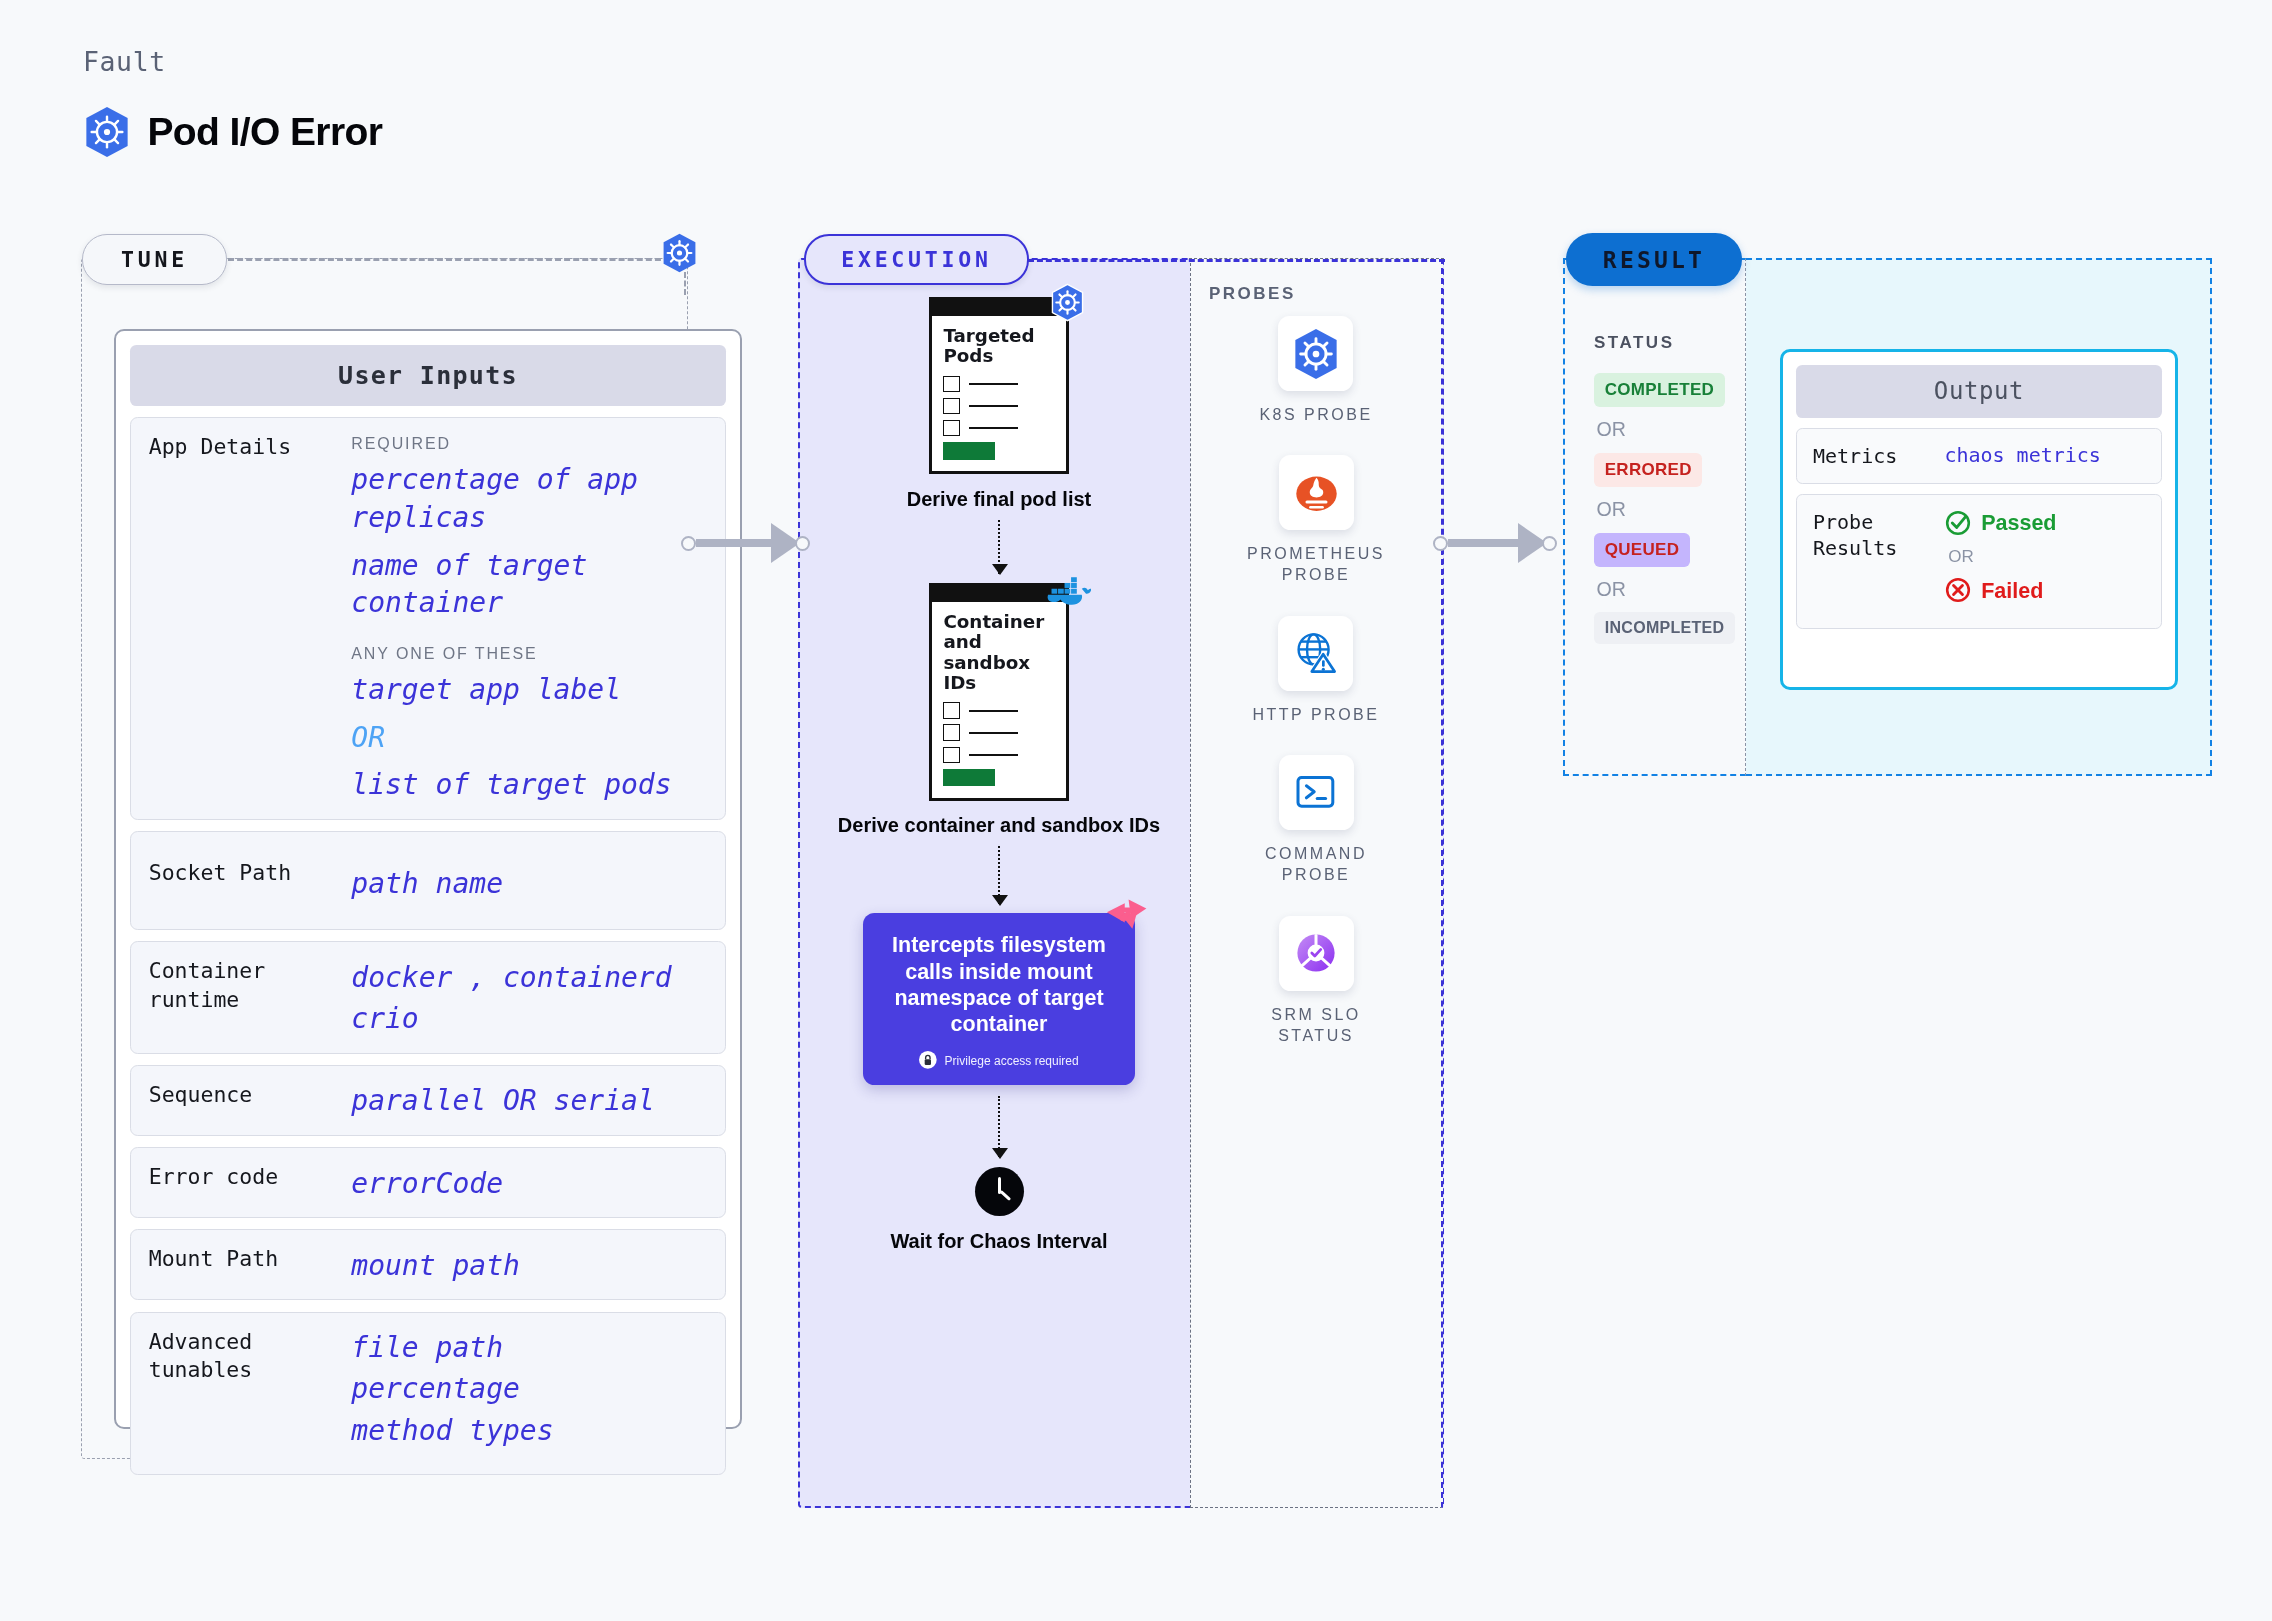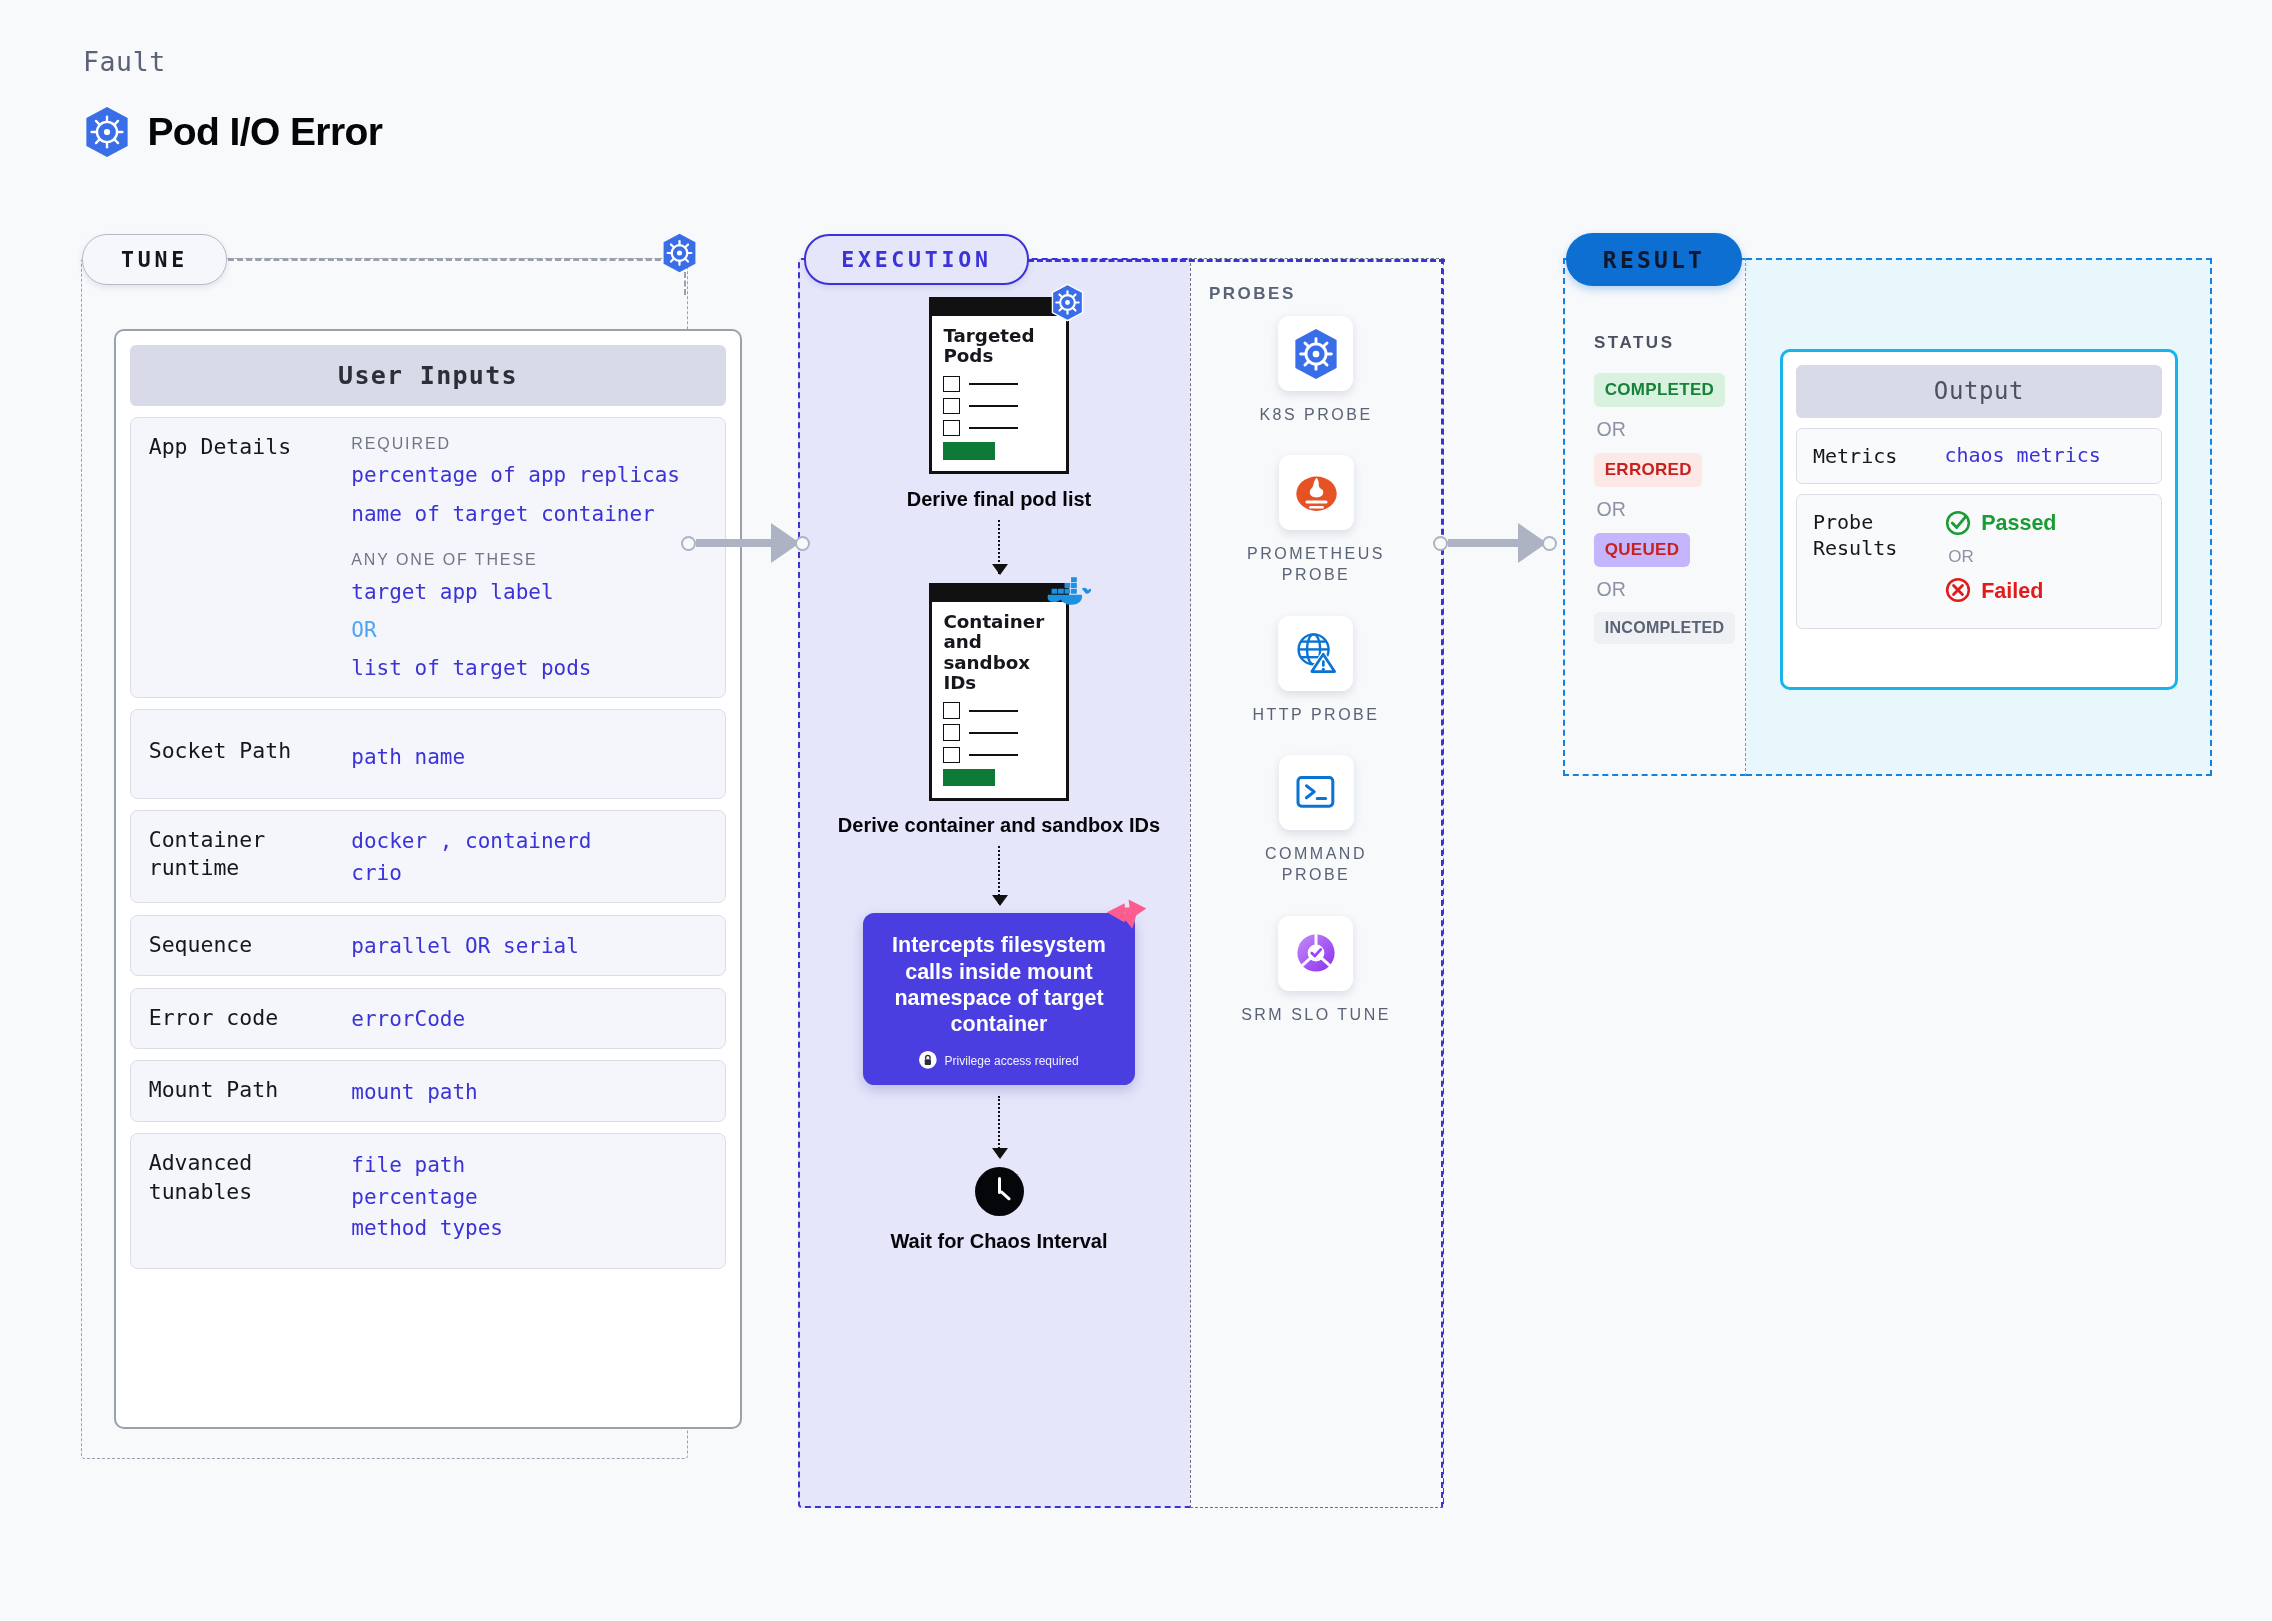--- a/index.html
+++ b/index.html
@@ -133,22 +133,23 @@
   }
   .input-vals { flex: 1; padding-top: 1.3px; }
   .sec-label {
     font-family: "Liberation Sans", sans-serif;
     font-size: 16px; color: #6f7686; letter-spacing: 1.9px;
     margin-bottom: 8.8px;
   }
   .sec-label.second { margin-top: 23px; }
   .val {
     font-family: "DejaVu Sans Mono", monospace;
-    font-size: 21px; color: #3b33d8; line-height: 1.34;
+    font-size: 28px; color: #3b33d8; line-height: 1.34;
     margin-bottom: 10px;
+    font-style: italic;
   }
   .val:last-child { margin-bottom: 0; }
   .val .or { color: #4da3f5; }
   .val-tight { margin-bottom: 3.8px; }
 
   
   .exec-col {
     position: absolute; left: 822px; top: 297px;
     width: 354px; display: flex; flex-direction: column; align-items: center;
   }
@@ -591,21 +592,21 @@
         <circle cx="40" cy="40" r="31" fill="url(#slograd)"></circle>
         <g stroke="#ffffff" stroke-width="5" stroke-linecap="round">
           <line x1="40" y1="11" x2="40" y2="40"></line>
           <line x1="40" y1="40" x2="16" y2="62"></line>
           <line x1="40" y1="40" x2="64" y2="62"></line>
         </g>
         <circle cx="40" cy="40" r="14" fill="#ffffff"></circle>
         <path d="M33 40 L38 45 L48 34" fill="none" stroke="#9b44f0" stroke-width="4.5" stroke-linecap="round" stroke-linejoin="round"></path>
       </svg>
     </div>
-    <div class="probe-label">SRM SLO TUNE</div>
+    <div class="probe-label">SRM SLO STATUS</div>
   </div>
 </div>
 
 <div id="result-status-panel"></div>
 <div id="result-output-panel"></div>
 <div class="panel-label" id="result-label">RESULT</div>
 
 <div id="status-title">STATUS</div>
 <div id="status-list">
   <div><span class="status-badge" style="color:#188038;background:#d9f2df">COMPLETED</span></div>

